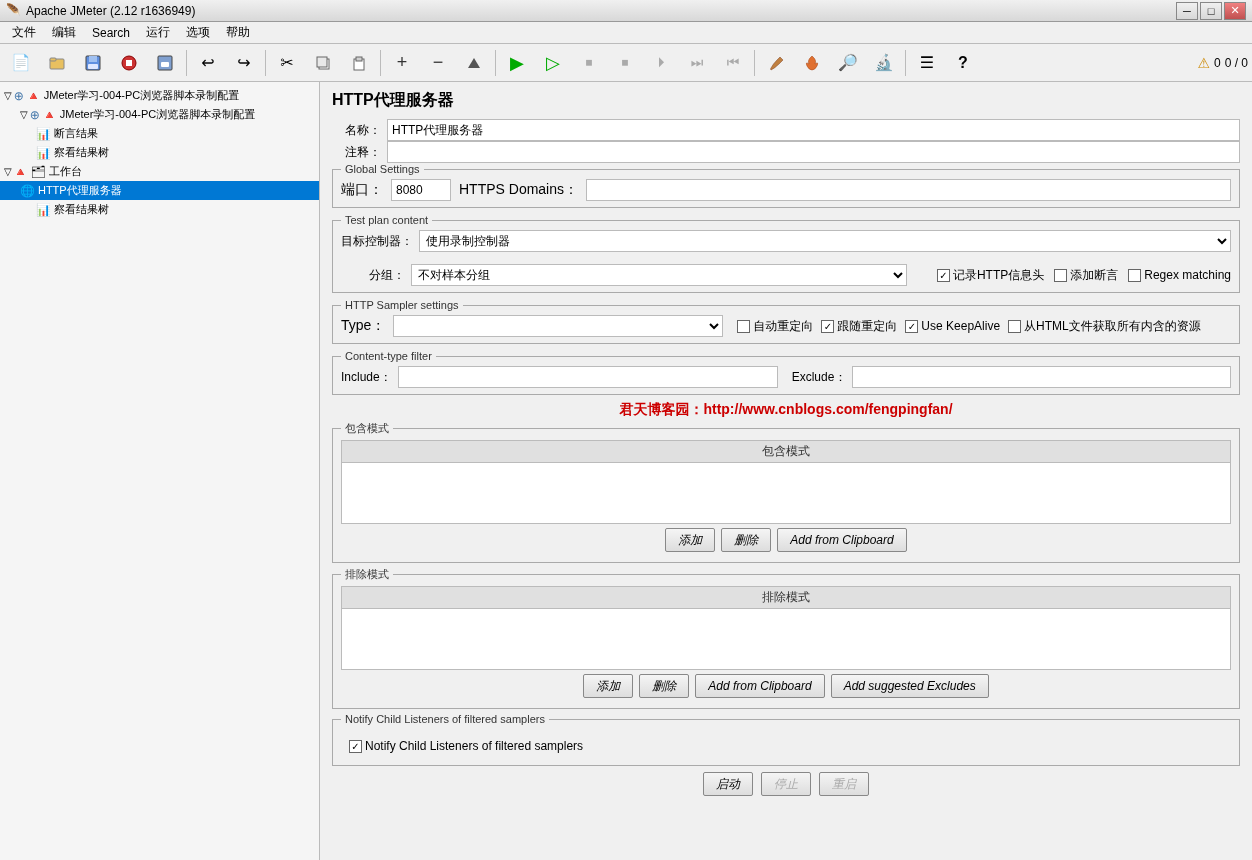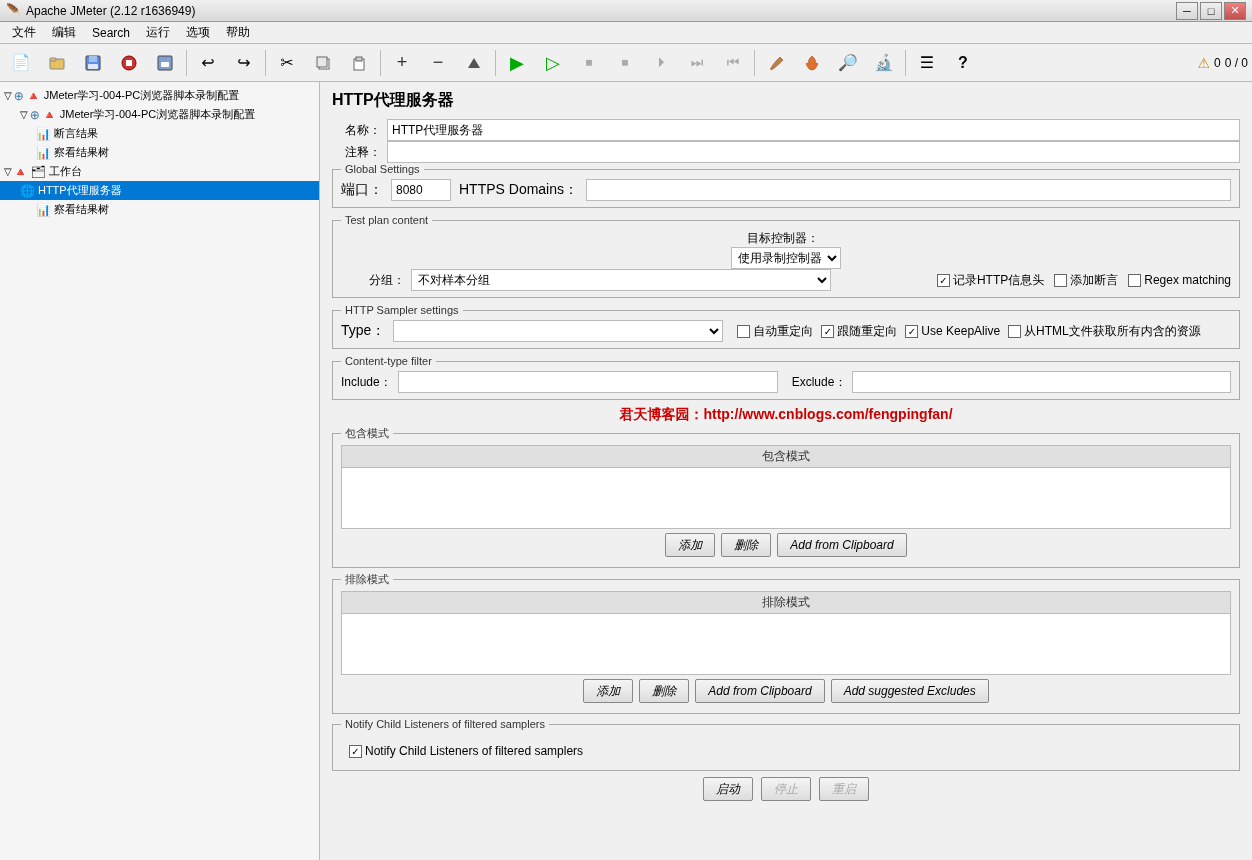--- a/index.html
+++ b/index.html
@@ -431,32 +431,32 @@
       <div class="gs-row">
         <span class="gs-label">端口：</span>
         <input class="gs-input-small" type="text" value="8080" style="">
         <span class="gs-label">HTTPS Domains：</span>
         <input class="gs-input-wide" type="text" style="">
       </div>
     </fieldset>
 
     <fieldset style="margin-bottom:6px;">
       <legend>Test plan content</legend>
-      <div class="form-row" style="margin-bottom:0;flex-direction:column;">
+      <div class="form-row" style="margin-bottom:12px;">
         <span class="form-label" style="min-width:70px;">目标控制器：</span>
         <div class="dropdown-wrap" style="flex:1;">
           <select class="dropdown-select" style="flex:1; width:100%;">
             <option>使用录制控制器</option>
           </select>
         </div>
       </div>
       <div class="form-row">
         <span class="form-label" style="min-width:70px;">分组：</span>
         <div class="dropdown-wrap" style="flex:1;">
-          <select class="dropdown-select" style="width:420px;">
+          <select class="dropdown-select" style="width:496px;">
             <option>不对样本分组</option>
           </select>
         </div>
         <div class="check-row" style="margin-left:6px;">
           <label class="check-item">
             <div class="check-box checked">✓</div>
             <span class="check-label">记录HTTP信息头</span>
           </label>
           <label class="check-item">
             <div class="check-box"></div>

